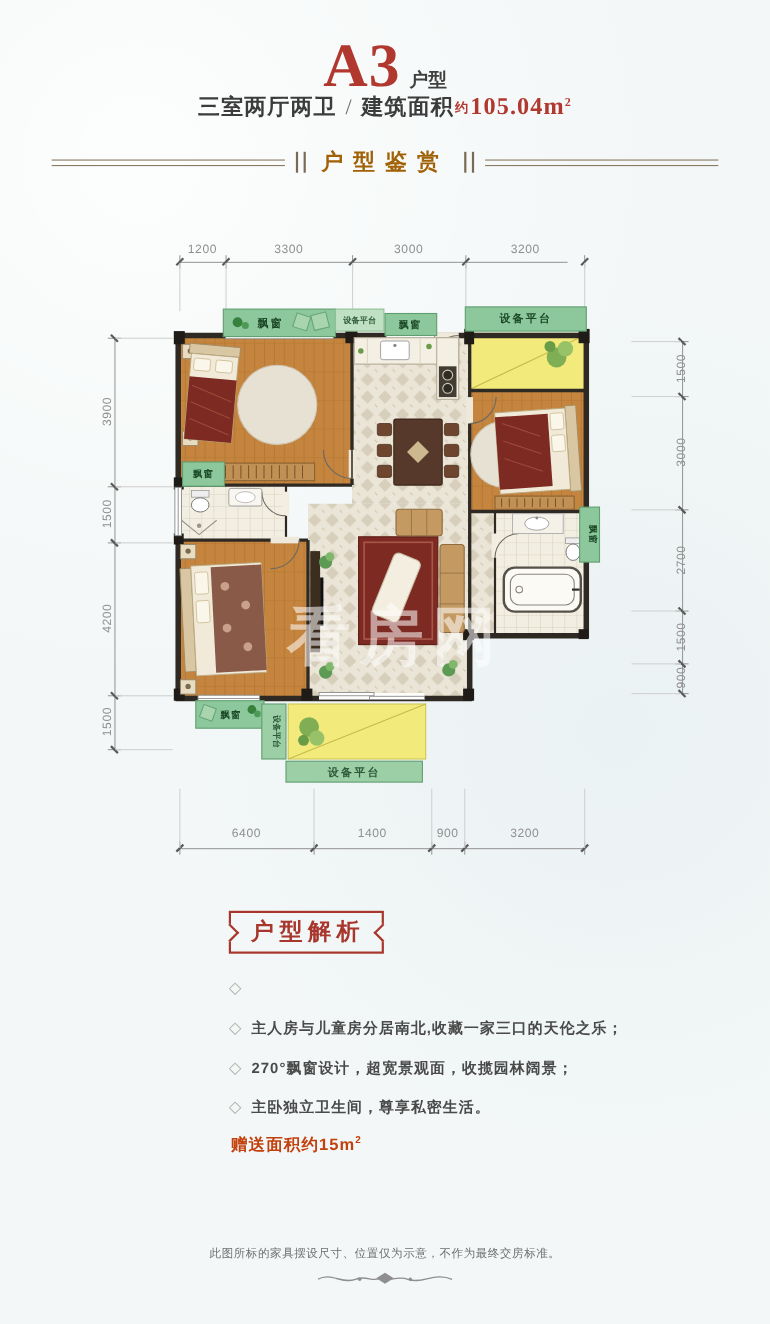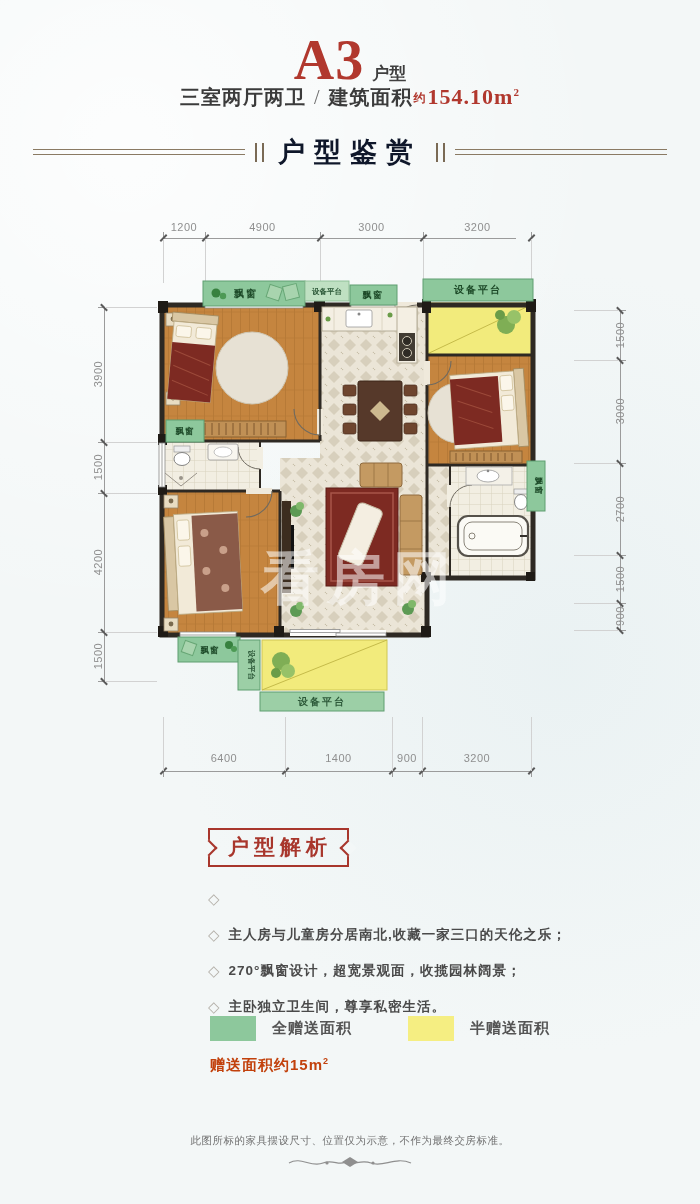--- a/index.html
+++ b/index.html
@@ -16,21 +16,21 @@
   .subtitle{position:absolute;top:84px;left:0;width:100%;text-align:center;
             font-family:"Liberation Serif","DejaVu Serif",serif;font-weight:bold;font-size:20px;color:#3b3b3b;letter-spacing:1px;}
   .subtitle .sep{margin:0 8px;color:#6a6a6a;font-weight:normal;}
   .subtitle .approx{font-size:12px;vertical-align:2px;margin:0 1px;color:#b1382e;}
   .subtitle .area-val{color:#b1382e;font-size:22px;}
   .subtitle sup{font-size:11px;color:#b1382e;}
 
   .section-divider{position:absolute;top:134px;left:0;width:100%;display:flex;align-items:center;justify-content:center;}
   .hline{width:212px;height:4px;border-top:1px solid #8a7a63;border-bottom:1px solid #8a7a63;}
   .vbars{width:5px;height:19px;border-left:2px solid #7a6a55;border-right:2px solid #7a6a55;margin:0 10px;}
-  .section-title{font-family:"Liberation Serif","DejaVu Serif",serif;font-weight:bold;font-size:27px;color:#0f172a;letter-spacing:9px;margin:0 4px;}
+  .section-title{font-family:"Liberation Serif","DejaVu Serif",serif;font-weight:bold;font-size:20px;color:#a16207;letter-spacing:9px;margin:0 4px;}
 
   
   .dim{position:absolute;}
   .dim .lbl{position:absolute;font-size:11px;letter-spacing:.5px;color:#8f8f8f;text-align:center;}
   .dim-h .line{position:absolute;height:1px;background:#9b9b9b;left:0;right:0;}
   .dim-h .tick{position:absolute;width:1px;height:12px;background:#9b9b9b;}
   .dim-h .tick::after{content:"";position:absolute;left:-4px;top:5px;width:9px;height:2px;background:#5a5a5a;transform:rotate(-45deg);}
   .dim-v .line{position:absolute;width:1px;background:#9b9b9b;top:0;bottom:0;}
   .dim-v .tick{position:absolute;height:1px;width:12px;background:#9b9b9b;}
   .dim-v .tick::after{content:"";position:absolute;top:-4px;left:5px;height:9px;width:2px;background:#5a5a5a;transform:rotate(-45deg);}
@@ -68,33 +68,33 @@
   
   .plan-svg{position:absolute;left:150px;top:273px;width:430px;height:445px;}
 </style>
 </head>
 <body>
 
 <div class="unit-line">
   <span class="unit">A3</span><span class="unit-suffix">户型</span>
 </div>
 <div class="subtitle">
-  <span>三室两厅两卫</span><span class="sep">/</span><span>建筑面积</span><span class="approx">约</span><span class="area-val">154.10m</span><sup>2</sup>
+  <span>三室两厅两卫</span><span class="sep">/</span><span>建筑面积</span><span class="approx">约</span><span class="area-val">105.04m</span><sup>2</sup>
 </div>
 <div class="section-divider">
   <div class="hline"></div>
   <div class="vbars"></div>
   <div class="section-title">户型鉴赏</div>
   <div class="vbars"></div>
   <div class="hline"></div>
 </div>
 
 <div class="dim dim-h" style="left:163px;top:220px;width:353px;height:64px;">
   <span class="lbl" style="top:1px;left:0;width:42px">1200</span>
-  <span class="lbl" style="top:1px;left:42px;width:115px">4900</span>
+  <span class="lbl" style="top:1px;left:42px;width:115px">3300</span>
   <span class="lbl" style="top:1px;left:157px;width:103px">3000</span>
   <span class="lbl" style="top:1px;left:260px;width:109px">3200</span>
   <i class="line" style="top:18px"></i>
   <i class="tick" style="top:12px;left:0"></i>
   <i class="tick" style="top:12px;left:42px"></i>
   <i class="tick" style="top:12px;left:157px"></i>
   <i class="tick" style="top:12px;left:260px"></i>
   <i class="tick" style="top:12px;left:368px"></i>
   <i class="ext" style="left:0;top:19px;width:1px;height:44px"></i>
   <i class="ext" style="left:42px;top:19px;width:1px;height:44px"></i>
@@ -440,27 +440,20 @@
       <span class="b-text">270°飘窗设计，超宽景观面，收揽园林阔景；</span>
     </div>
     <div class="bullet">
       <span class="b-icon">◇</span>
       <span class="b-text">主卧独立卫生间，尊享私密生活。</span>
     </div>
   </div>
 </div>
 
 <div class="legend">
-  <div class="legend-row">
-    <span class="swatch" style="background: rgb(141, 200, 156);"></span>
-    <span class="legend-label">全赠送面积</span>
-    <span class="legend-gap"></span>
-    <span class="swatch" style="background: rgb(245, 238, 130);"></span>
-    <span class="legend-label">半赠送面积</span>
-  </div>
   <div class="legend-note">
     <span>赠送面积约15m</span><sup>2</sup>
   </div>
 </div>
 
 <div class="footer">
   <div>此图所标的家具摆设尺寸、位置仅为示意，不作为最终交房标准。</div>
   <div class="flourish">
     <svg width="130" height="16" viewBox="0 0 130 16">
       <path d="M4,9 C16,2 26,14 38,9 C48,5 54,12 60,8 C68,12 76,5 86,9 C98,14 110,2 126,9" stroke="#8f8f8f" fill="none" stroke-width="1.2"></path>

